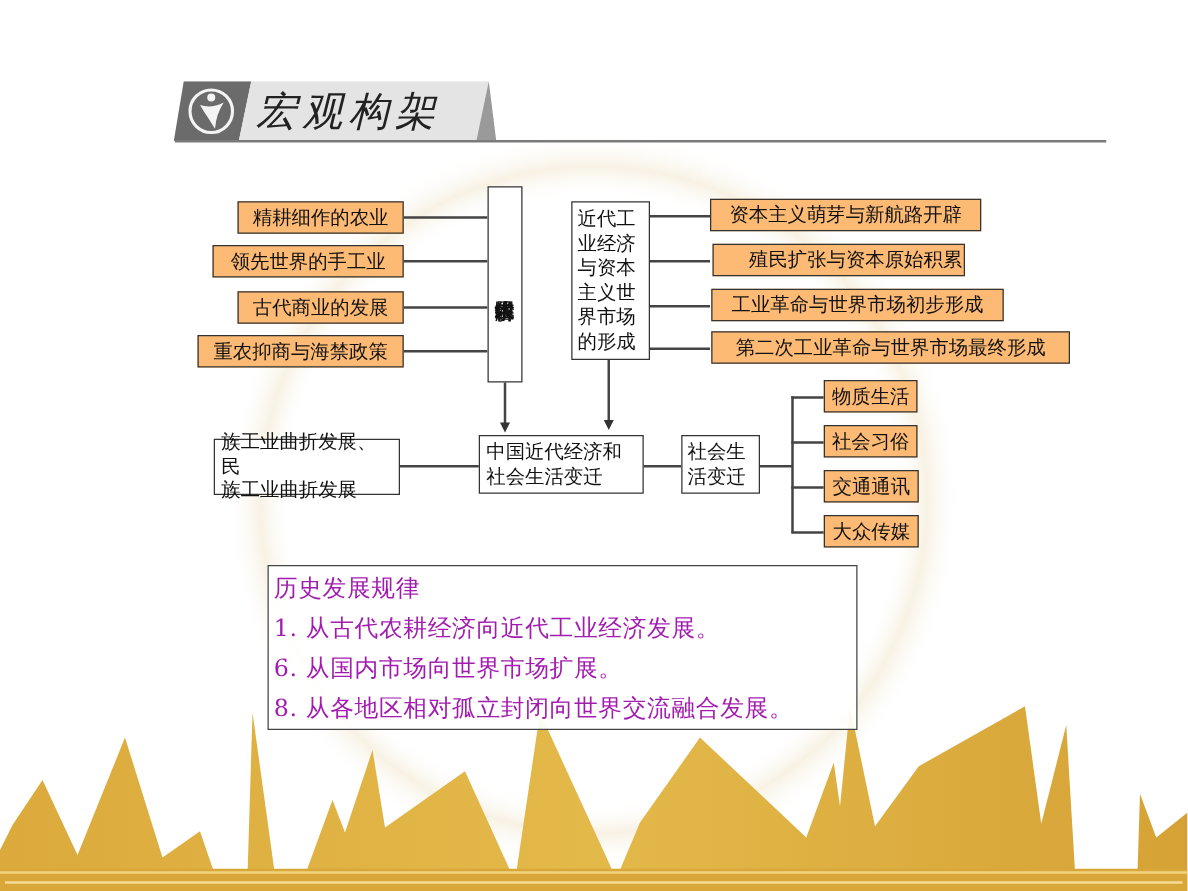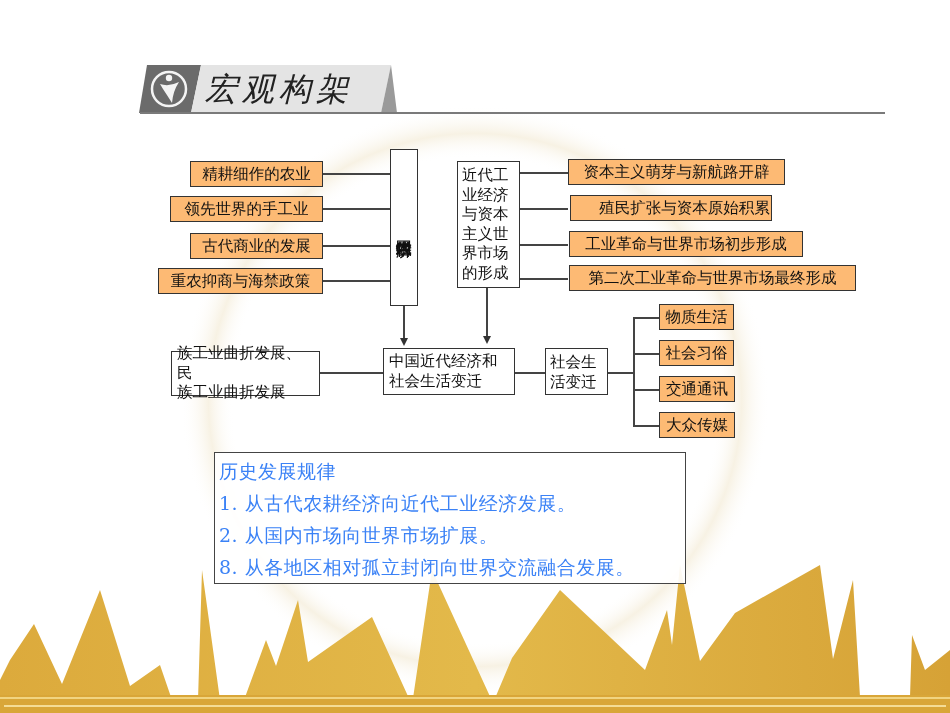--- a/index.html
+++ b/index.html
@@ -50,21 +50,21 @@
       position: absolute; width: 0; height: 0;
       border-left: 4px solid transparent; border-right: 4px solid transparent;
       border-top: 8px solid #333;
     }
 
     
     .laws {
       position: absolute; left: 214px; top: 452px; width: 472px; height: 132px;
       border: 1.5px solid #444; background: rgba(255,255,255,0.92);
       box-sizing: border-box; padding: 2px 4px;
-      font-size: 19px; line-height: 32px; color: #3b82f6;
+      font-size: 19px; line-height: 32px; color: #a21caf;
     }
     .laws div { white-space: nowrap; letter-spacing: 0.5px; }
   </style>
 </head>
 <body>
 
 <svg class="bg-svg" viewBox="0 0 950 713" xmlns="http://www.w3.org/2000/svg">
   <defs>
     <linearGradient id="gold" x1="0" y1="0" x2="1" y2="0">
       <stop offset="0" stop-color="#dcaa3c"></stop>
@@ -146,34 +146,34 @@
   <div>社会生活变迁</div>
 </div>
 
 <div class="mbox" style="left:171px; top:351px; width:149px; height:45px;">
   <div>族工业曲折发展、民</div>
   <div>族工业曲折发展</div>
 </div>
 <div class="line" style="left:320px; top:372px; width:63px; height:1.5px;"></div>
 
 <div class="line" style="left:515px; top:372px; width:30px; height:1.5px;"></div>
-<div class="mbox" style="left:545px; top:348px; width:63px; height:47px; padding:2px 4px;font-family:Liberation Serif, serif;">
+<div class="mbox" style="left:545px; top:348px; width:63px; height:47px; padding:2px 4px;">
   <div>社会生</div>
   <div>活变迁</div>
 </div>
 <div class="line" style="left:608px; top:372px; width:26px; height:1.5px;"></div>
 <div class="line" style="left:633px; top:317px; width:1.5px; height:109px;"></div>
 <div class="line" style="left:633px; top:317px; width:26px; height:1.5px;"></div>
 <div class="line" style="left:633px; top:353px; width:26px; height:1.5px;"></div>
 <div class="line" style="left:633px; top:389px; width:26px; height:1.5px;"></div>
 <div class="line" style="left:633px; top:425px; width:26px; height:1.5px;"></div>
 
 <div class="box" style="left:659px; top:304px; width:75px; height:26px;">物质生活</div>
 <div class="box" style="left:659px; top:340px; width:75px; height:26px;">社会习俗</div>
 <div class="box" style="left:659px; top:376px; width:76px; height:26px;">交通通讯</div>
 <div class="box" style="left:659px; top:412px; width:76px; height:26px;">大众传媒</div>
 
 <div class="laws">
   <div>历史发展规律</div>
   <div>1. 从古代农耕经济向近代工业经济发展。</div>
-  <div>2. 从国内市场向世界市场扩展。</div>
+  <div>6. 从国内市场向世界市场扩展。</div>
   <div>8. 从各地区相对孤立封闭向世界交流融合发展。</div>
 </div>
 
 </body></html>

